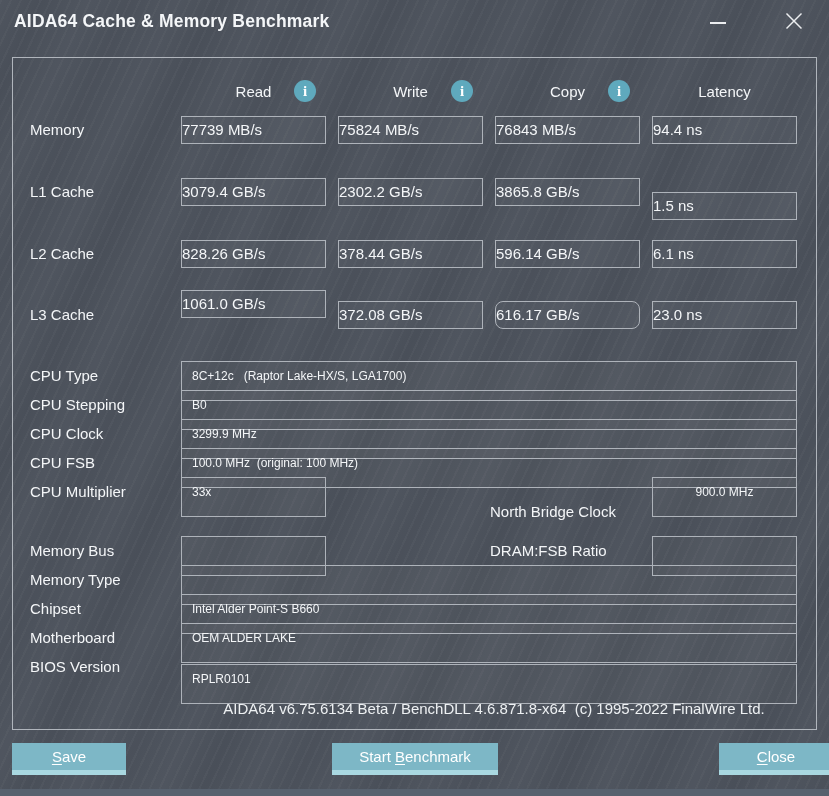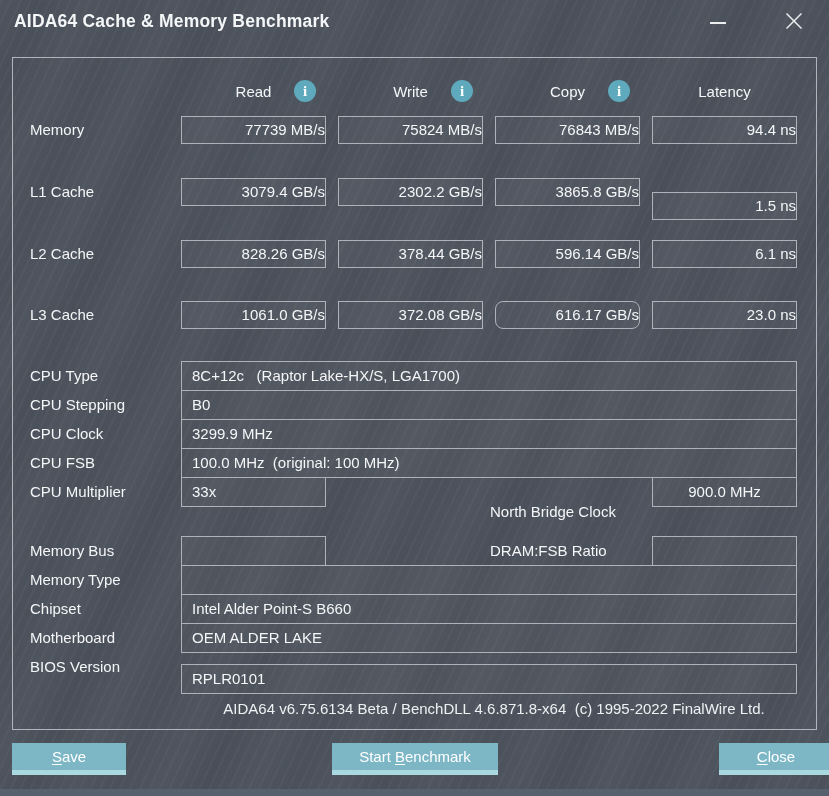--- a/index.html
+++ b/index.html
@@ -20,24 +20,24 @@
   .panel{left:12px;top:57px;width:805px;height:673px;border:1px solid #b0b5bc;box-sizing:border-box;}
   
   .hcell{top:81px;width:145px;height:22px;text-align:center;font-size:15px;line-height:22px;}
   .info-icon{position:absolute;top:-1px;left:113px;width:22px;height:22px;border-radius:50%;
     background:#5fa9bd;color:#fff;font-family:"Liberation Serif",serif;font-weight:bold;
     font-size:15px;line-height:22px;text-align:center;}
   
   .rlabel{left:30px;height:20px;font-size:15px;line-height:20px;white-space:pre;}
   
   .vbox{width:145px;height:28px;box-sizing:border-box;border:1px solid #aeb3ba;
-    background:rgba(255,255,255,0.03);text-align:right;font-size:15px;line-height:26px;white-space:pre;}
+    background:rgba(255,255,255,0.03);text-align:left;font-size:15px;line-height:26px;white-space:pre;}
   
-  .ibox{height:30px;box-sizing:border-box;border:1px solid #aeb3ba;
-    background:rgba(255,255,255,0.025);font-size:15px;line-height:28px;padding-left:10px;white-space:pre;}
+  .ibox{height:40px;box-sizing:border-box;border:1px solid #aeb3ba;
+    background:rgba(255,255,255,0.025);font-size:12px;line-height:28px;padding-left:10px;white-space:pre;}
   .ibox.center{padding-left:0;text-align:center;}
   .mid-label{left:490px;height:30px;font-size:15px;line-height:30px;white-space:pre;}
   
   .footer{left:181px;width:626px;top:700px;text-align:center;font-size:15px;color:#eef1f3;white-space:pre;}
   
   .btn{top:743px;height:32px;box-sizing:border-box;background:#7db7c6;border:none;
     border-bottom:5px solid #a9d8e1;color:#fff;font-family:"Liberation Sans",sans-serif;
     font-size:15px;text-align:center;line-height:26px;cursor:default;white-space:pre;}
   .btn .accel{text-decoration:underline;text-underline-offset:2px;}
   .bottom-strip{left:0;top:789px;width:829px;height:7px;background:#57616e;}
@@ -87,21 +87,21 @@
 <div class="abs vbox" style="left:495px;top:178px;">3865.8 GB/s</div>
 <div class="abs vbox" style="left:652px;top:192px;">1.5 ns</div>
 
 <div class="abs rlabel" style="top:244px;">L2 Cache</div>
 <div class="abs vbox" style="left:181px;top:240px;">828.26 GB/s</div>
 <div class="abs vbox" style="left:338px;top:240px;">378.44 GB/s</div>
 <div class="abs vbox" style="left:495px;top:240px;">596.14 GB/s</div>
 <div class="abs vbox" style="left:652px;top:240px;">6.1 ns</div>
 
 <div class="abs rlabel" style="top:305px;">L3 Cache</div>
-<div class="abs vbox" style="left:181px;top:301px;">1061.0 GB/s</div>
+<div class="abs vbox" style="left:181px;top:290px;">1061.0 GB/s</div>
 <div class="abs vbox" style="left:338px;top:301px;">372.08 GB/s</div>
 <div class="abs vbox" style="left:495px;top:301px;border-radius:8px;">616.17 GB/s</div>
 <div class="abs vbox" style="left:652px;top:301px;">23.0 ns</div>
 
 <div class="abs rlabel" style="top:366px;">CPU Type</div>
 <div class="abs ibox" style="left:181px;top:361px;width:616px;">8C+12c   (Raptor Lake-HX/S, LGA1700)</div>
 <div class="abs rlabel" style="top:395px;">CPU Stepping</div>
 <div class="abs ibox" style="left:181px;top:390px;width:616px;">B0</div>
 <div class="abs rlabel" style="top:424px;">CPU Clock</div>
 <div class="abs ibox" style="left:181px;top:419px;width:616px;">3299.9 MHz</div>

